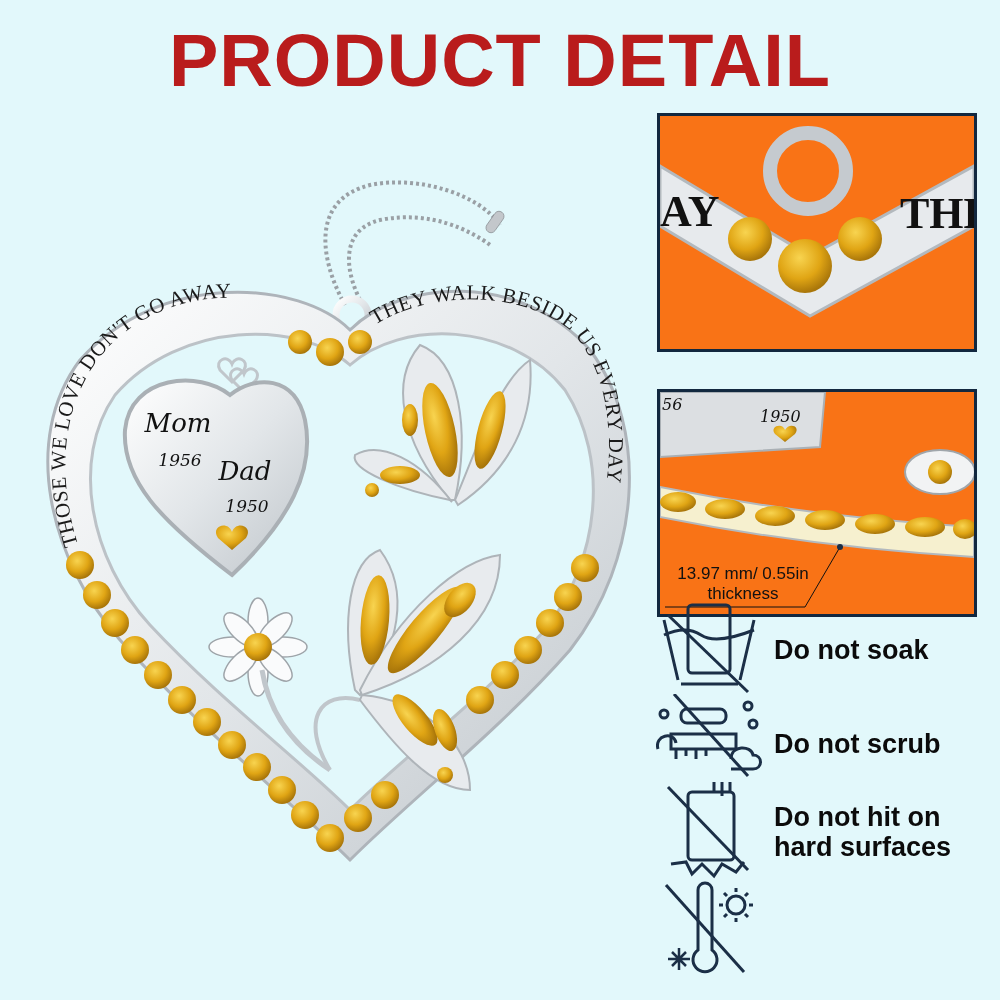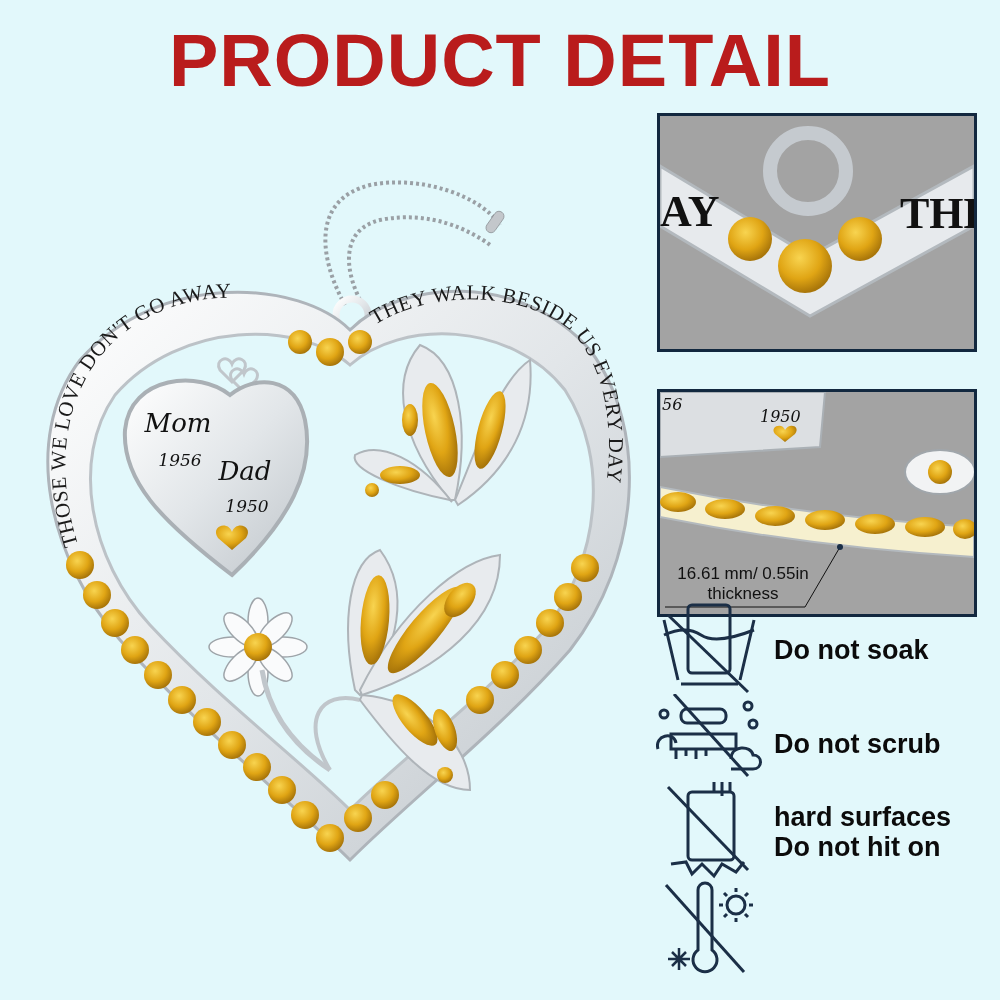--- a/index.html
+++ b/index.html
@@ -11,21 +11,21 @@
   }
   .title {
     position: absolute; left: 0; top: 18px; width: 1000px;
     text-align: center; font-weight: 700; font-size: 74px;
     letter-spacing: 1px; color: #b91c1c;
     font-family: "Liberation Sans", sans-serif;
   }
   .product-svg { position: absolute; left: 20px; top: 100px; }
   .zoom-box {
     position: absolute; border: 3px solid #12283f; overflow: hidden;
-    background: #a3a3a3;
+    background: #f97316;
   }
   .zoom-top { left: 657px; top: 113px; width: 314px; height: 233px; }
   .zoom-bottom { left: 657px; top: 364px; width: 314px; height: 222px; margin-top: 25px; }
   .thick-label {
     position: absolute; left: 8px; top: 172px; width: 150px;
     font-size: 17px; color: #111; text-align: center; line-height: 20px;
     font-family: "Liberation Sans", sans-serif;
   }
   .care-item { position: absolute; left: 656px; display: flex; align-items: center; }
   .care-icon { width: 110px; height: 100px; }
@@ -195,21 +195,21 @@
     </g>
     <g>
       <ellipse cx="280" cy="80" rx="35" ry="22" fill="#f2f3f4" stroke="#a0a6ab" stroke-width="2"></ellipse>
       <circle cx="280" cy="80" r="12" fill="url(#gem3)"></circle>
     </g>
     <line x1="180" y1="155" x2="145" y2="215" stroke="#111" stroke-width="1"></line>
     <line x1="5" y1="215" x2="145" y2="215" stroke="#111" stroke-width="1"></line>
     <circle cx="180" cy="155" r="3" fill="#1b2f47"></circle>
   </svg>
   <div class="thick-label">
-    <div>16.61 mm/ 0.55in</div>
+    <div>13.97 mm/ 0.55in</div>
     <div>thickness</div>
   </div>
 </div>
 
 <div class="care-item" style="top:600px;">
   <svg class="care-icon" viewBox="0 0 110 100">
     <g fill="none" stroke="#1b2f47" stroke-width="3">
       <path d="M 8 20 L 22 80 M 98 20 L 84 80 M 25 84 L 82 84"></path>
       <rect x="32" y="5" width="42" height="68" rx="4"></rect>
       <path d="M 8 35 Q 30 25 45 35 T 98 30"></path>
@@ -238,22 +238,22 @@
 <div class="care-item" style="top:782px;">
   <svg class="care-icon" viewBox="0 0 110 100">
     <g fill="none" stroke="#1b2f47" stroke-width="3">
       <path d="M 58 0 L 58 10 M 66 0 L 66 14 M 74 0 L 74 10"></path>
       <rect x="32" y="10" width="46" height="68" rx="4"></rect>
       <path d="M 15 82 L 30 80 L 36 92 L 46 82 L 58 94 L 66 82 L 80 90 L 88 80"></path>
       <line x1="12" y1="5" x2="92" y2="88"></line>
     </g>
   </svg>
   <div class="care-text">
+    <div>Do not hit on</div>
     <div>hard surfaces</div>
-    <div>Do not hit on</div>
   </div>
 </div>
 
 <div class="care-item" style="top:880px;">
   <svg class="care-icon" viewBox="0 0 110 100">
     <g fill="none" stroke="#1b2f47" stroke-width="3">
       <path d="M 42 70 L 42 10 a 7 7 0 0 1 14 0 L 56 70 a 12 12 0 1 1 -14 0 Z"></path>
       <circle cx="80" cy="25" r="9"></circle>
       <path d="M 80 8 L 80 12 M 80 38 L 80 42 M 63 25 L 67 25 M 93 25 L 97 25 M 68 13 L 71 16 M 89 34 L 92 37 M 68 37 L 71 34 M 89 16 L 92 13"></path>
       <path d="M 16 72 L 30 86 M 30 72 L 16 86 M 23 68 L 23 90 M 12 79 L 34 79" stroke-width="2.5"></path>

